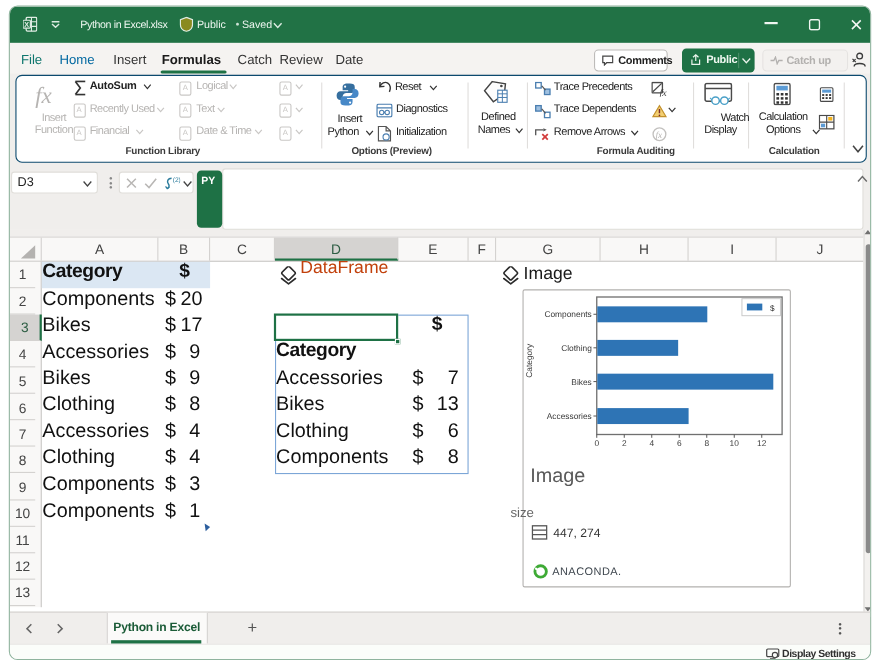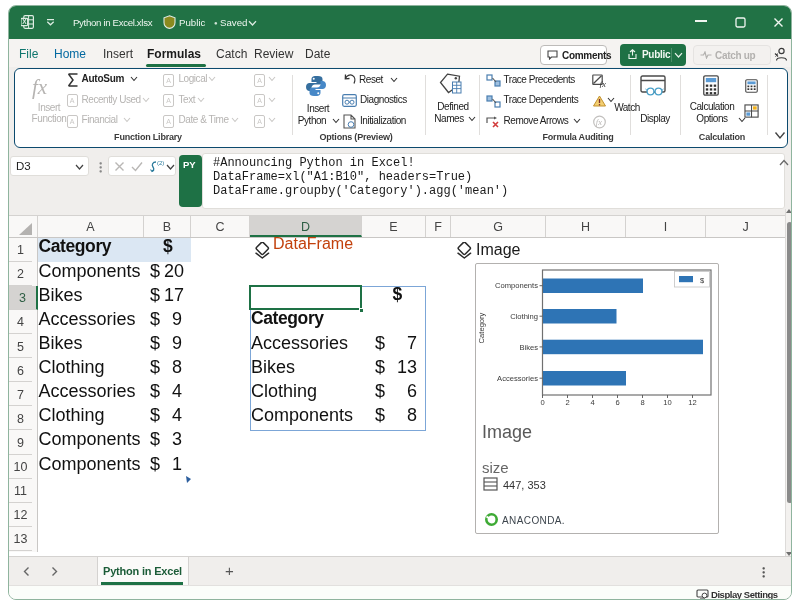--- a/index.html
+++ b/index.html
@@ -252,21 +252,21 @@
     <div class="glabel" style="left:488px;width:150px;">Formula Auditing</div>
 
     <svg class="abs" style="left:625px;top:5.5px" width="26" height="23" viewBox="0 0 26 23">
       <rect x="1" y="1" width="24" height="16" rx="1.5" fill="none" stroke="#4a4a4a" stroke-width="1.4"></rect>
       <line x1="1" y1="5.5" x2="25" y2="5.5" stroke="#4a4a4a" stroke-width="1.4"></line>
       <circle cx="10.5" cy="16.5" r="3.4" fill="#fff" stroke="#4aa0c8" stroke-width="1.3"></circle>
       <circle cx="18.5" cy="16.5" r="3.4" fill="#fff" stroke="#4aa0c8" stroke-width="1.3"></circle>
       <path d="M13.9 16.5 h0.8" stroke="#4aa0c8" stroke-width="1.2"></path>
       <path d="M7.1 15.5 L5.5 14 M21.9 15.5 L23.5 14" stroke="#4aa0c8" stroke-width="1"></path>
     </svg>
-    <div class="rtxt abs" style="left:586px;top:32.5px;width:52px;text-align:center;color:#222;">Watch</div>
+    <div class="rtxt abs" style="left:614px;top:32.5px;width:52px;text-align:right;color:#222;">Watch</div>
     <div class="rtxt abs" style="left:614px;top:44px;width:52px;text-align:center;color:#222;">Display</div>
 
     <svg class="abs" style="left:688px;top:5.5px" width="16" height="21" viewBox="0 0 17 22">
       <rect x="0.8" y="0.8" width="15.4" height="20.4" rx="1.5" fill="none" stroke="#4a4a4a" stroke-width="1.4"></rect>
       <rect x="3" y="3" width="11" height="4.5" fill="#5b9bd5"></rect>
       <g fill="#333">
         <rect x="3" y="10" width="2.6" height="2.4"></rect>
             <rect x="7.2" y="10" width="2.6" height="2.4"></rect>
             <rect x="11.4" y="10" width="2.6" height="2.4"></rect>
         <rect x="3" y="14" width="2.6" height="2.4"></rect>
@@ -328,23 +328,20 @@
       <path d="M2.5 10.5 L4 12.5 L6 11" fill="none" stroke="#2c7c9c" stroke-width="1.1"></path>
       <text x="9" y="6" font-size="6" fill="#2c7c9c" font-family="Liberation Sans">(2)</text>
     </svg>
     <svg class="abs" style="left:157px;top:13px" width="9" height="7" viewBox="0 0 9 7">
         <path d="M1 1 L4.5 5 L8 1" fill="none" stroke="#444" stroke-width="1.2"></path>
       </svg>
 
     <div class="abs" style="left:193px;top:2px;width:583px;height:56px;background:#fff;border-radius:3px;border:1px solid #e0deda;"></div>
     <div class="abs" style="left:170px;top:4px;width:23px;height:52px;background:#1e7145;border-radius:4px;"></div>
     <div class="abs" style="left:174px;top:8px;font-size:9.5px;font-weight:bold;color:#fff;">PY</div>
-    <div class="abs" style="left:204px;top:4.5px;font-family:'Liberation Mono',monospace;font-size:12px;color:#1a1a1a;line-height:14px;white-space:pre;">#Announcing Python in Excel!
-DataFrame=xl("A1:B10", headers=True)
-DataFrame.groupby('Category').agg('mean')</div>
     <svg class="abs" style="left:770px;top:8px" width="10" height="8" viewBox="0 0 10 8">
         <path d="M1 6 L5 1.5 L9 6" fill="none" stroke="#6a6a6a" stroke-width="1.3"></path>
       </svg>
   </div>
 
   <div id="grid" class="abs" style="left:0;top:203px;width:776px;height:347px;background:#fff;">
     <div class="abs" style="left:0;top:0;width:776px;height:6px;background:#f0eeec;"></div>
 
     <div class="abs" style="left:0;top:6px;width:776px;height:22.5px;background:#f9f8f7;border-top:1px solid #d4d2d0;border-bottom:1px solid #c9c7c5;">
       <div class="chead" style="left:0;width:29px;">
@@ -480,27 +477,27 @@
           <text x="91.5" y="141">2</text>
           <text x="116.5" y="141">4</text>
         <text x="141.5" y="141">6</text>
           <text x="166.5" y="141">8</text>
           <text x="191.5" y="141">10</text>
         <text x="216.5" y="141">12</text>
       </g>
       <text x="8" y="64" font-size="7.6" fill="#3a3a3a" font-family="Liberation Sans" transform="rotate(-90 8 64)" text-anchor="middle">Category</text>
     </svg>
     <div class="abs" style="left:473px;top:213px;font-size:18px;color:#595959;">Image</div>
-    <div class="abs" style="left:473px;top:250px;font-size:15px;color:#666;">size</div>
+    <div class="abs" style="left:455px;top:250px;font-size:12px;color:#666;">size</div>
     <svg class="abs" style="left:474px;top:268px" width="15" height="14" viewBox="0 0 15 14">
       <rect x="1" y="1" width="13" height="12" fill="none" stroke="#555" stroke-width="1.2"></rect>
       <line x1="1" y1="5" x2="14" y2="5" stroke="#555" stroke-width="1.1"></line>
       <line x1="1" y1="9" x2="14" y2="9" stroke="#555" stroke-width="1.1"></line>
     </svg>
-    <div class="abs" style="left:494px;top:270px;font-size:11px;color:#333;">447, 353</div>
+    <div class="abs" style="left:494px;top:270px;font-size:11px;color:#333;">447, 274</div>
     <svg class="abs" style="left:475px;top:303px" width="15" height="15" viewBox="0 0 15 15">
       <circle cx="7.5" cy="7.5" r="5.2" fill="none" stroke="#3eaa35" stroke-width="2.6"></circle>
       <path d="M2.5 4.5 L5.5 6.5" stroke="#fff" stroke-width="2"></path>
     </svg>
     <div class="abs" style="left:493px;top:306px;font-size:10px;font-weight:normal;color:#3d454d;letter-spacing:0.4px;">ANACONDA.</div>
   </div>
 
   <div class="abs" style="left:776px;top:203px;width:8px;height:352px;background:#f3f1ef;border-left:1px solid #dddbd9;">
   </div>
   <svg class="abs" style="left:776px;top:201px" width="8" height="8" viewBox="0 0 8 8">

